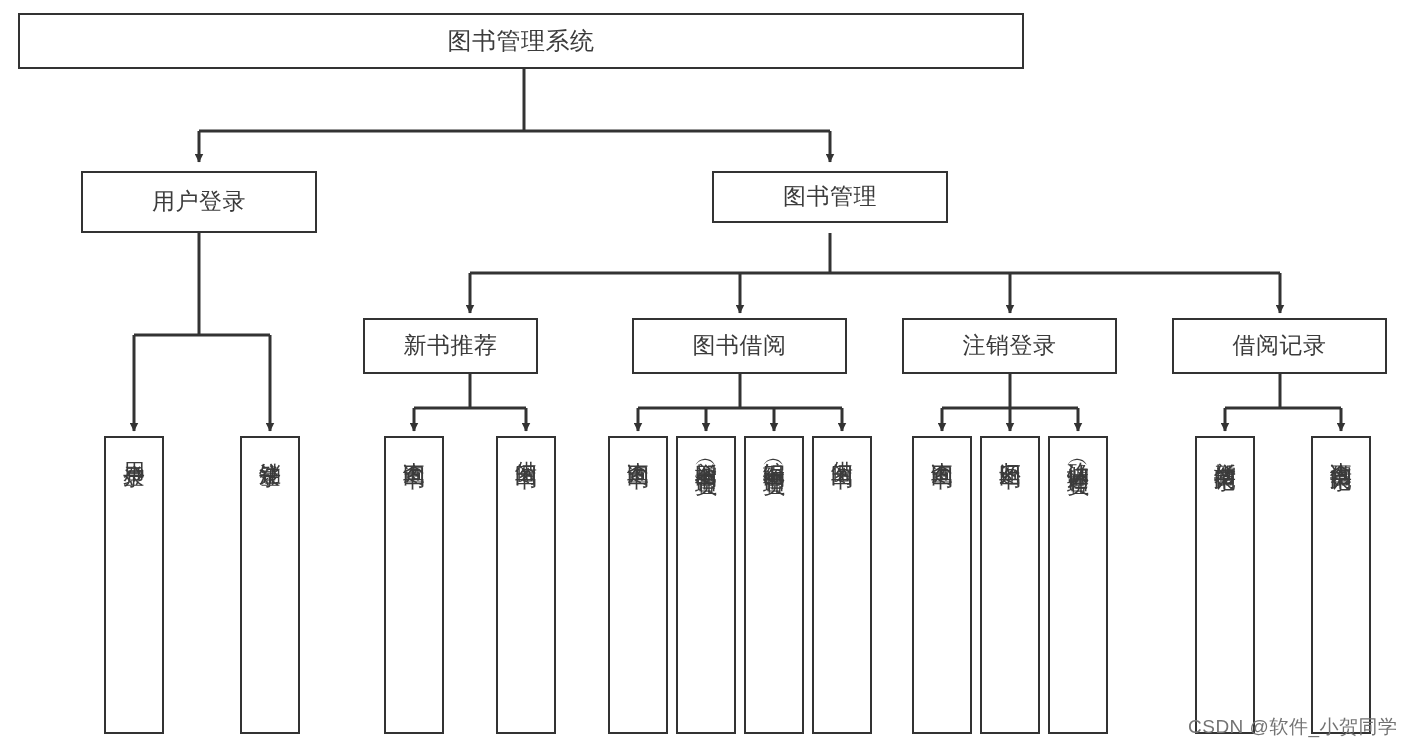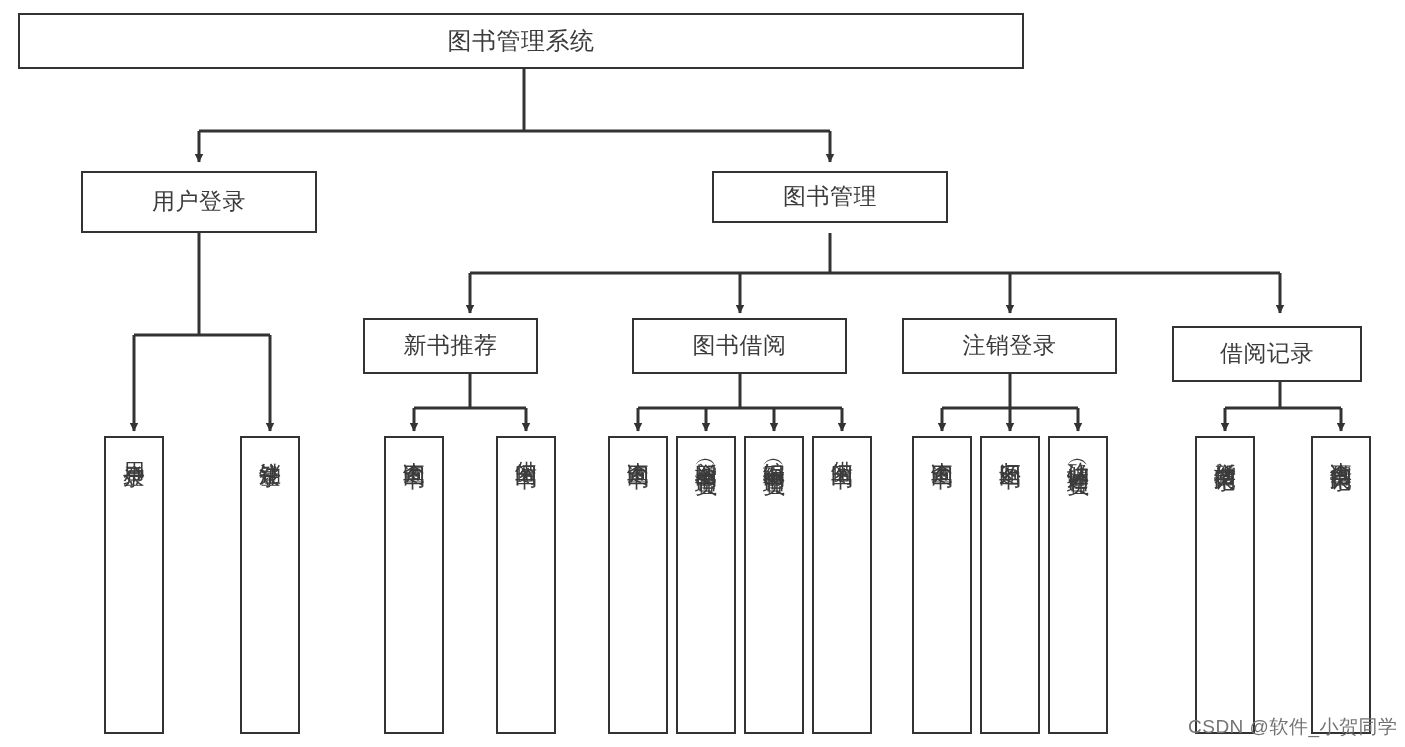--- a/index.html
+++ b/index.html
@@ -139,21 +139,21 @@
 
   <div class="node horiz" style="left:363px; top:318px; width:175px; height:56px;">
     <span class="node-label">新书推荐</span>
   </div>
   <div class="node horiz" style="left:632px; top:318px; width:215px; height:56px;">
     <span class="node-label">图书借阅</span>
   </div>
   <div class="node horiz" style="left:902px; top:318px; width:215px; height:56px;">
     <span class="node-label">注销登录</span>
   </div>
-  <div class="node horiz" style="left:1172px; top:326px; width:190px; height:56px;">
+  <div class="node horiz" style="left:1172px; top:318px; width:215px; height:56px;">
     <span class="node-label">借阅记录</span>
   </div>
 
   <div class="node vert" style="left:104px; top:436px; width:60px; height:298px;">
     <span class="node-label">用户登录</span>
   </div>
   <div class="node vert" style="left:240px; top:436px; width:60px; height:298px;">
     <span class="node-label">注销登录</span>
   </div>
 

